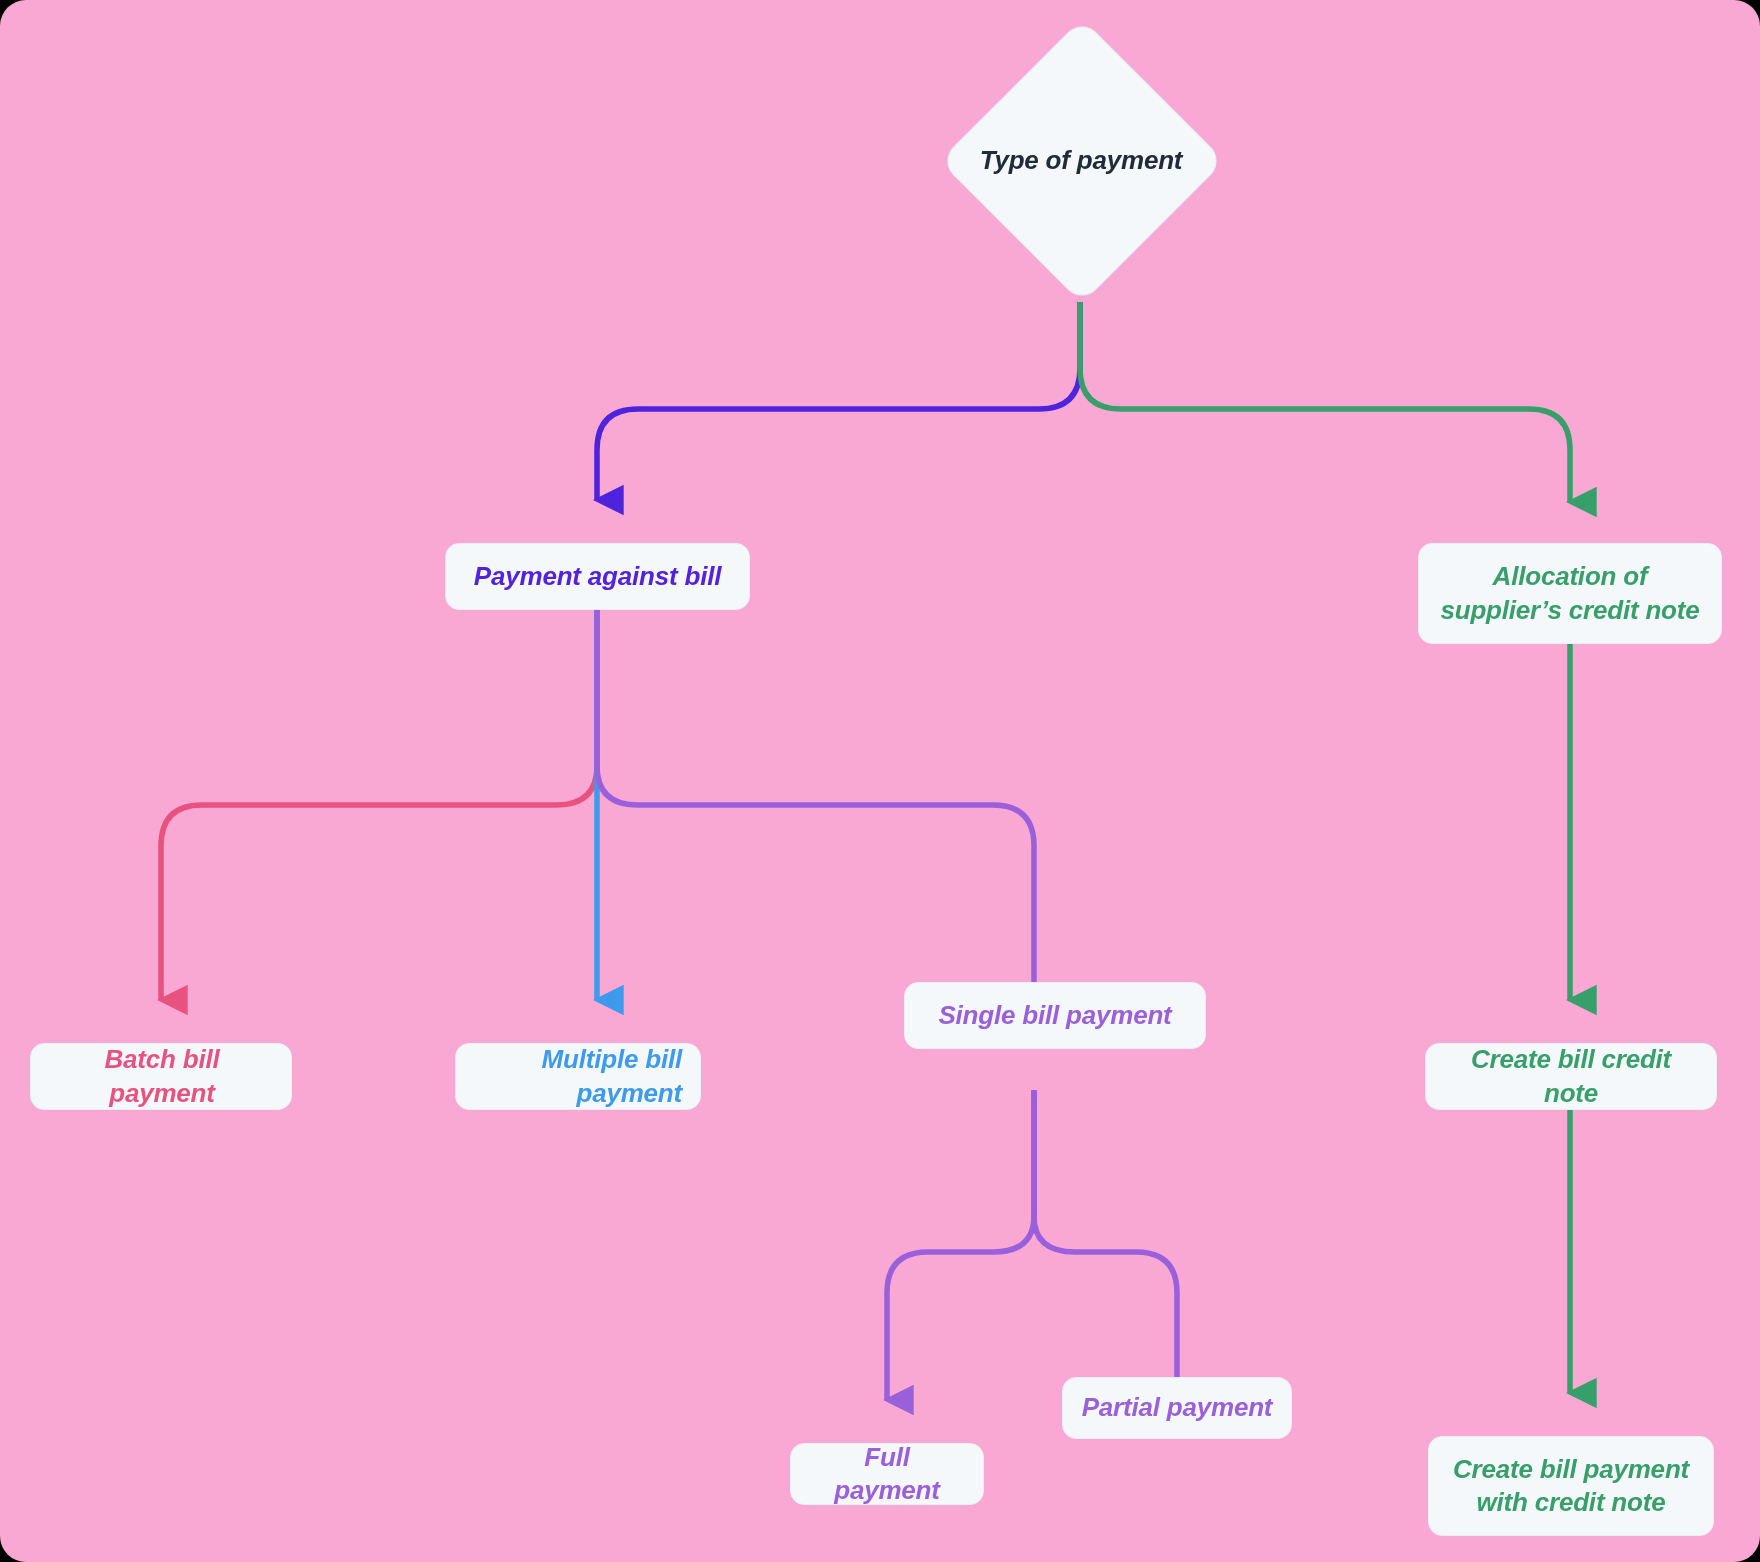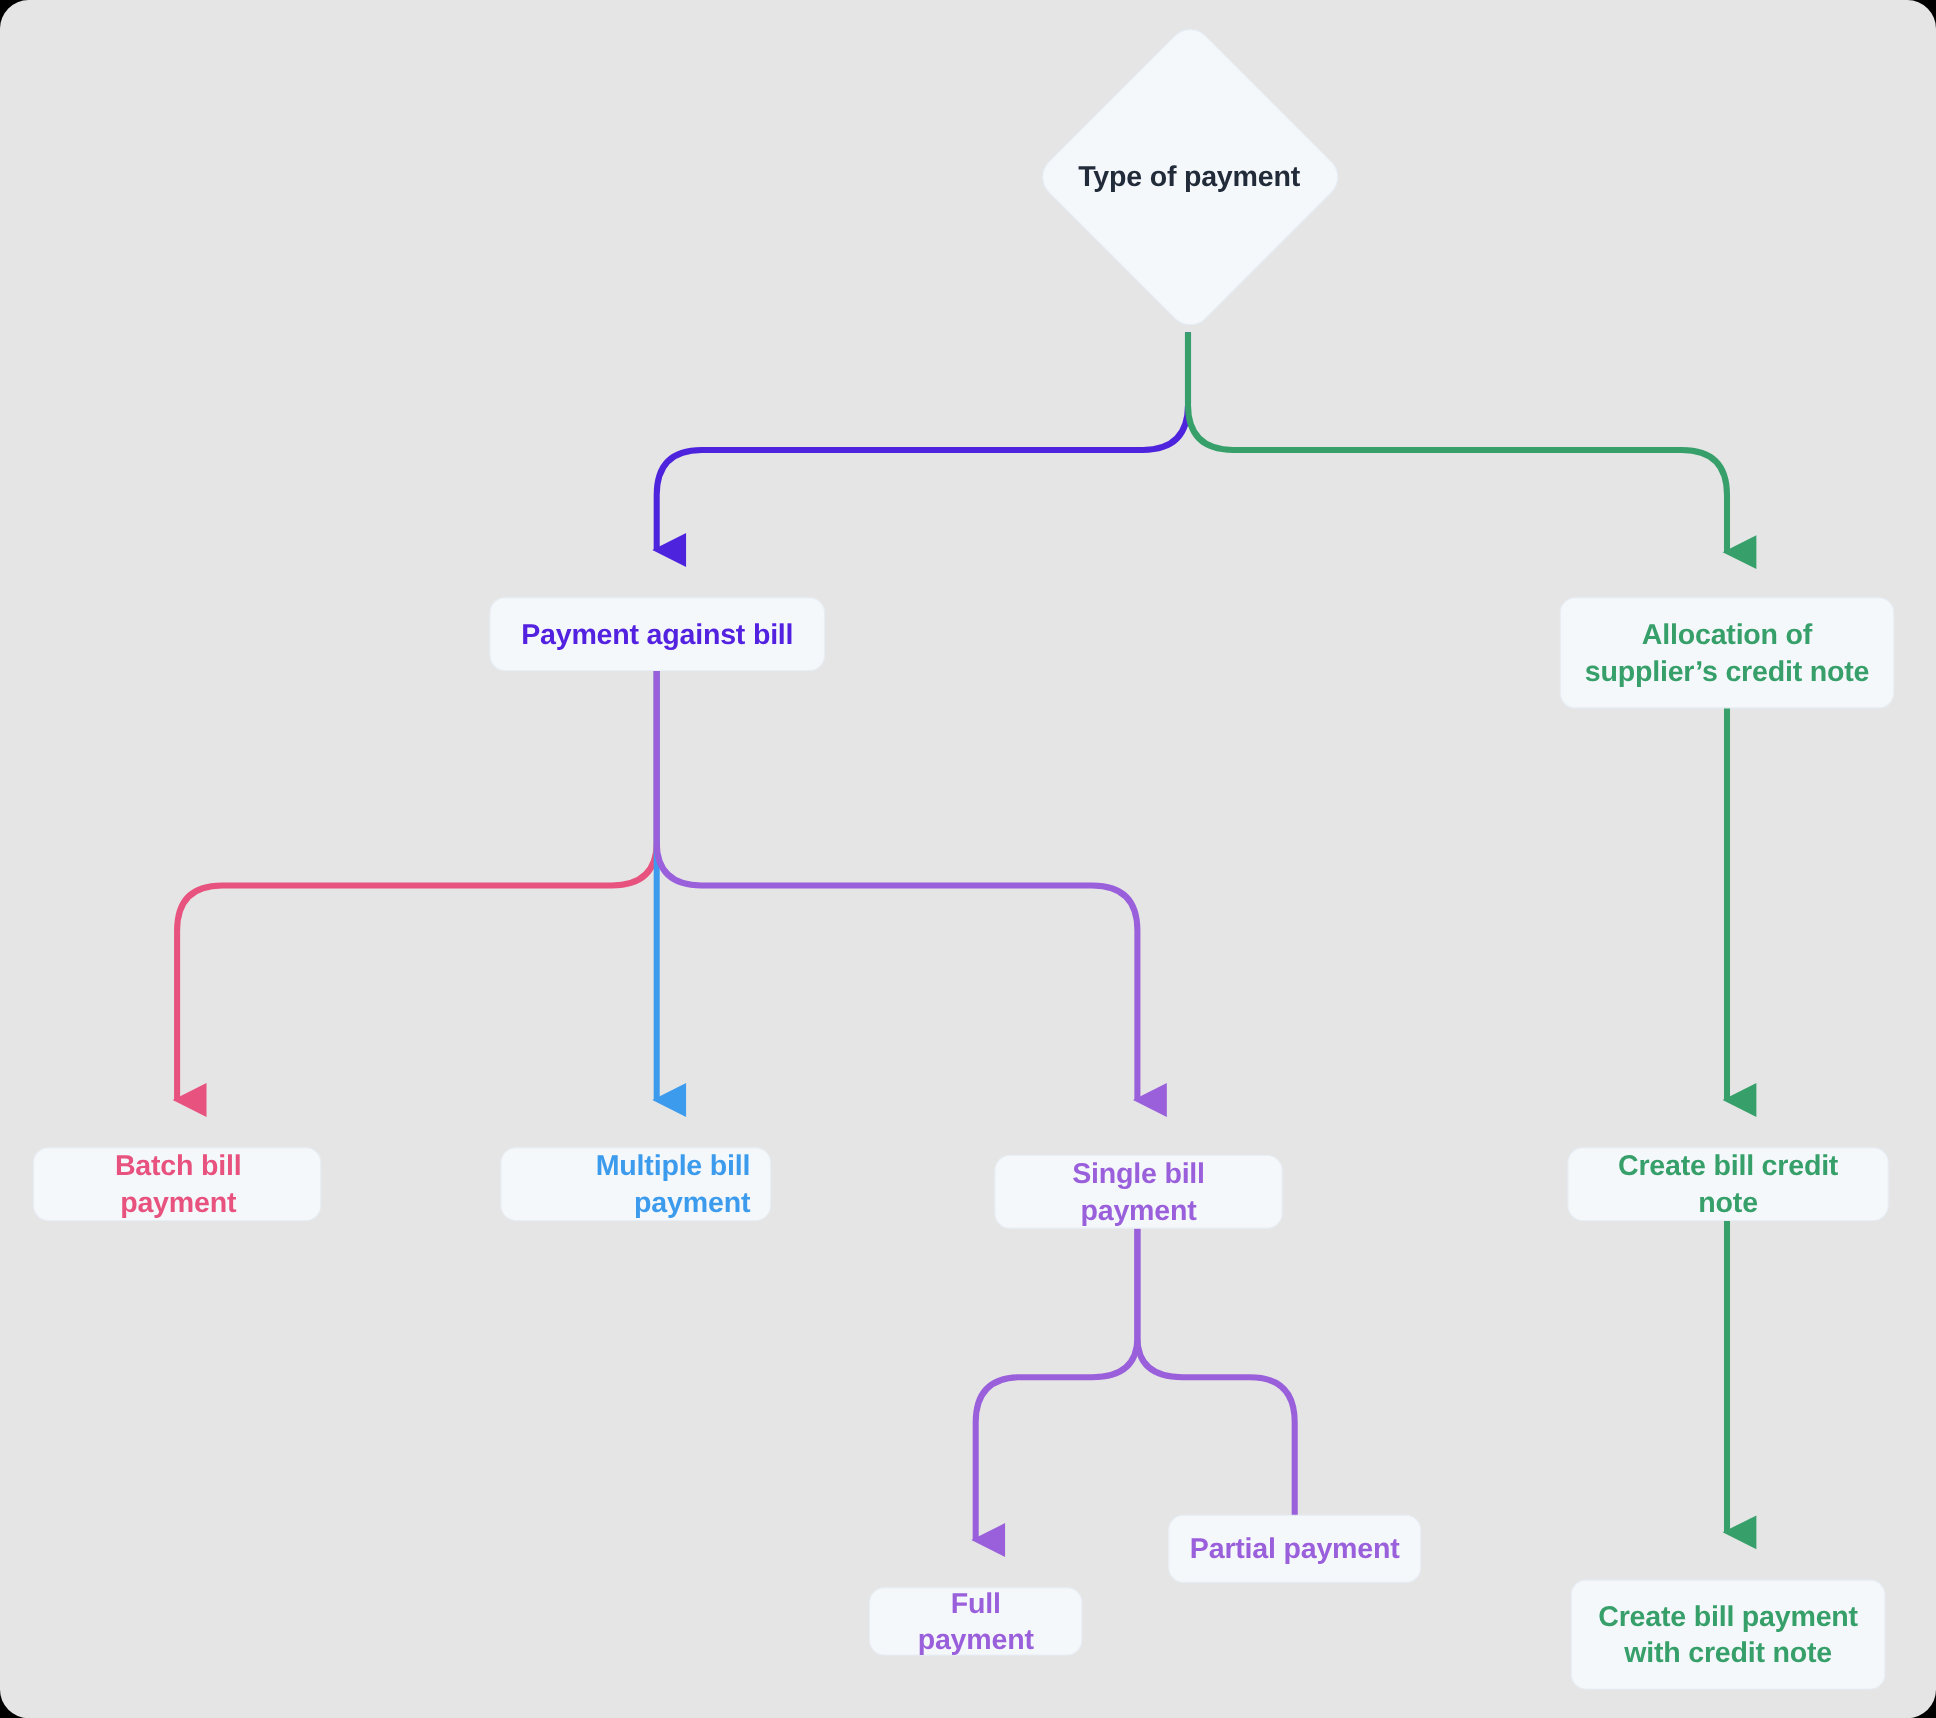--- a/index.html
+++ b/index.html
@@ -7,24 +7,25 @@
     padding: 0;
     background: #000000;
     width: 1760px;
     height: 1562px;
     overflow: hidden;
   }
   #canvas {
     position: relative;
     width: 1760px;
     height: 1562px;
-    background: #e5e5e5;
+    background: #f9a8d4;
     border-radius: 26px;
     overflow: hidden;
     font-family: "Liberation Sans", sans-serif;
+    font-style: italic;
   }
   #edges {
     position: absolute;
     left: 0;
     top: 0;
     width: 1760px;
     height: 1562px;
     pointer-events: none;
   }
   .node {
@@ -137,21 +138,21 @@
   </div>
 
   <div class="node" style="left:30px; top:1023px; width:262px; height:67px; color:#e8527f;padding-left:20px;">
     <span>Batch bill payment</span>
   </div>
 
   <div class="node" style="left:455px; top:1023px; width:246px; height:67px; color:#3c9bec;text-align:right;">
     <span>Multiple bill payment</span>
   </div>
 
-  <div class="node" style="left:904px; top:1030px; width:262px; height:67px; color:#9a5fdb;">
+  <div class="node" style="left:904px; top:962px; width:302px; height:67px; color:#9a5fdb;">
     <span>Single bill payment</span>
   </div>
 
   <div class="node" style="left:1425px; top:1023px; width:292px; height:67px; color:#37a06a;">
     <span>Create bill credit note</span>
   </div>
 
   <div class="node" style="left:790px; top:1423px; width:194px; height:62px; color:#9a5fdb;">
     <span>Full payment</span>
   </div>

